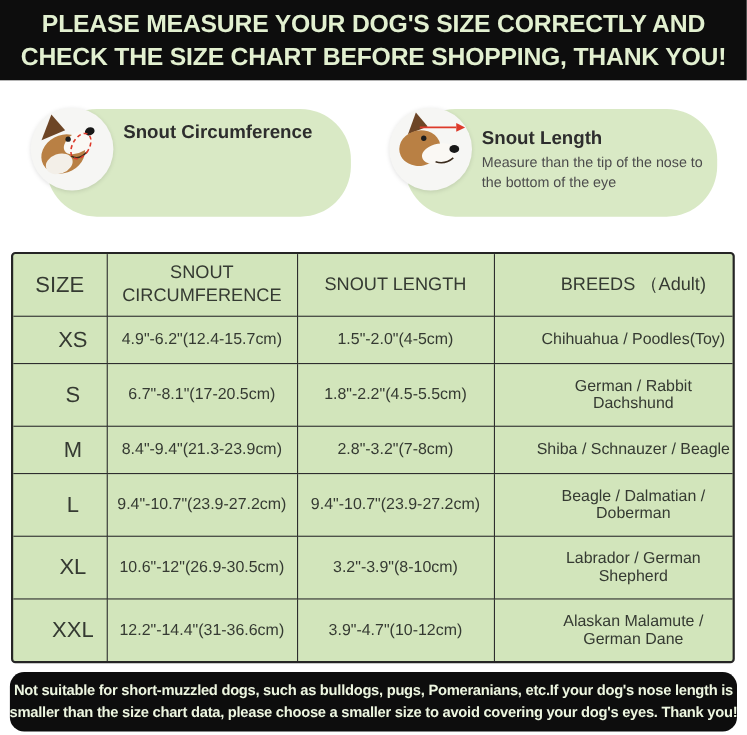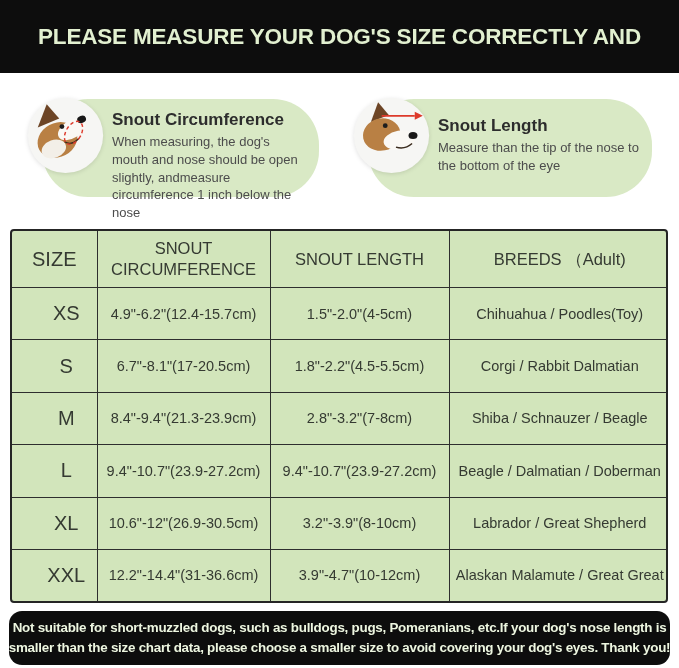--- a/index.html
+++ b/index.html
@@ -49,21 +49,21 @@
   .size-chart th,.size-chart td{
     border:1.5px solid #2e2e2e;text-align:center;vertical-align:middle;
     color:#353a32;padding:2px 4px;
   }
   .size-chart th{font-weight:400;font-size:16.5px;line-height:1.25;height:52px;}
   .size-chart th.col-size{font-size:20px;}
   .size-chart td.cell-size{font-size:20px;padding-left:28px;}
   .size-chart td.cell-val{font-size:14.5px;}
   
   .size-chart tr :first-child{border-left:none;}
-  .size-chart tr :last-child{border-right:none;}
+  .size-chart tr :last-child{border-right:none;padding-left:36px;}
   .size-chart tr:first-child th{border-top:none;}
   .size-chart tr:last-child td{border-bottom:none;margin-left:41px;}
 
   
   .bottom-banner{
     position:absolute;left:9px;top:611px;width:661px;height:54px;background:#0d0d0d;
     border-radius:13px;display:flex;flex-direction:column;justify-content:center;
     align-items:center;box-sizing:border-box;
   }
   .bottom-banner .line{
@@ -71,38 +71,38 @@
     letter-spacing:-0.25px;white-space:nowrap;
   }
 </style>
 </head>
 <body>
 
 <div class="canvas">
 
   <div class="top-banner">
     <div class="line">PLEASE MEASURE YOUR DOG'S SIZE CORRECTLY AND</div>
+    <div class="line">CHECK THE SIZE CHART BEFORE SHOPPING, THANK YOU!</div>
   </div>
 
   <div class="card card-left">
     <div class="dog-circle">
       <svg viewBox="0 0 86 86" xmlns="http://www.w3.org/2000/svg">
         <circle cx="43" cy="43" r="42" fill="#f6f6f4"></circle>
         <path d="M12,34 L22,8 L36,24 Z" fill="#6d4526"></path>
         <ellipse cx="34" cy="48" rx="23" ry="19" transform="rotate(-28 34 48)" fill="#b98044"></ellipse>
         <ellipse cx="30" cy="58" rx="14" ry="10" transform="rotate(-20 30 58)" fill="#f3efe8"></ellipse>
         <ellipse cx="50" cy="36" rx="17" ry="10" transform="rotate(-32 50 36)" fill="#faf8f4"></ellipse>
         <ellipse cx="61" cy="25" rx="5" ry="4" transform="rotate(-20 61 25)" fill="#181818"></ellipse>
         <circle cx="39" cy="33" r="2.7" fill="#1d1d1d"></circle>
         <path d="M42,50 Q50,55 58,46" stroke="#3a2b1d" stroke-width="1.6" fill="none"></path>
         <ellipse cx="52" cy="40" rx="8.5" ry="14" transform="rotate(30 52 40)" fill="none" stroke="#dd3a2b" stroke-width="1.6" stroke-dasharray="4 3"></ellipse>
       </svg>
     </div>
     <div class="card-title">Snout Circumference</div>
-    <div class="card-body">When measuring, the dog's mouth and nose should be open slightly, andmeasure circumference 1 inch below the nose</div>
   </div>
 
   <div class="card card-right">
     <div class="dog-circle">
       <svg viewBox="0 0 86 86" xmlns="http://www.w3.org/2000/svg">
         <circle cx="43" cy="43" r="42" fill="#f6f6f4"></circle>
         <path d="M20,28 L28,6 L40,20 Z" fill="#6d4526"></path>
         <ellipse cx="32" cy="42" rx="21" ry="18" transform="rotate(-12 32 42)" fill="#b98044"></ellipse>
         <ellipse cx="52" cy="48" rx="18" ry="10.5" transform="rotate(-10 52 48)" fill="#faf8f4"></ellipse>
         <ellipse cx="67" cy="43" rx="5" ry="4" fill="#181818"></ellipse>
@@ -134,45 +134,45 @@
       <tr>
         <td class="cell-size">XS</td>
         <td class="cell-val">4.9"-6.2"(12.4-15.7cm)</td>
         <td class="cell-val">1.5"-2.0"(4-5cm)</td>
         <td class="cell-val">Chihuahua / Poodles(Toy)</td>
       </tr>
       <tr>
         <td class="cell-size">S</td>
         <td class="cell-val">6.7"-8.1"(17-20.5cm)</td>
         <td class="cell-val">1.8"-2.2"(4.5-5.5cm)</td>
-        <td class="cell-val">Corgi / Rabbit Dalmatian</td>
+        <td class="cell-val">German / Rabbit Dachshund</td>
       </tr>
       <tr>
         <td class="cell-size">M</td>
         <td class="cell-val">8.4"-9.4"(21.3-23.9cm)</td>
         <td class="cell-val">2.8"-3.2"(7-8cm)</td>
         <td class="cell-val">Shiba / Schnauzer / Beagle</td>
       </tr>
       <tr>
         <td class="cell-size">L</td>
         <td class="cell-val">9.4"-10.7"(23.9-27.2cm)</td>
         <td class="cell-val">9.4"-10.7"(23.9-27.2cm)</td>
         <td class="cell-val">Beagle / Dalmatian / Doberman</td>
       </tr>
       <tr>
         <td class="cell-size">XL</td>
         <td class="cell-val">10.6"-12"(26.9-30.5cm)</td>
         <td class="cell-val">3.2"-3.9"(8-10cm)</td>
-        <td class="cell-val">Labrador / Great Shepherd</td>
+        <td class="cell-val">Labrador / German Shepherd</td>
       </tr>
       <tr>
         <td class="cell-size">XXL</td>
         <td class="cell-val">12.2"-14.4"(31-36.6cm)</td>
         <td class="cell-val">3.9"-4.7"(10-12cm)</td>
-        <td class="cell-val">Alaskan Malamute / Great Great</td>
+        <td class="cell-val">Alaskan Malamute / German Dane</td>
       </tr>
     </tbody>
       </table>
   </div>
 
   <div class="bottom-banner">
     <div class="line">Not suitable for short-muzzled dogs, such as bulldogs, pugs, Pomeranians, etc.If your dog's nose length is</div>
     <div class="line">smaller than the size chart data, please choose a smaller size to avoid covering your dog's eyes. Thank you!</div>
   </div>
 

